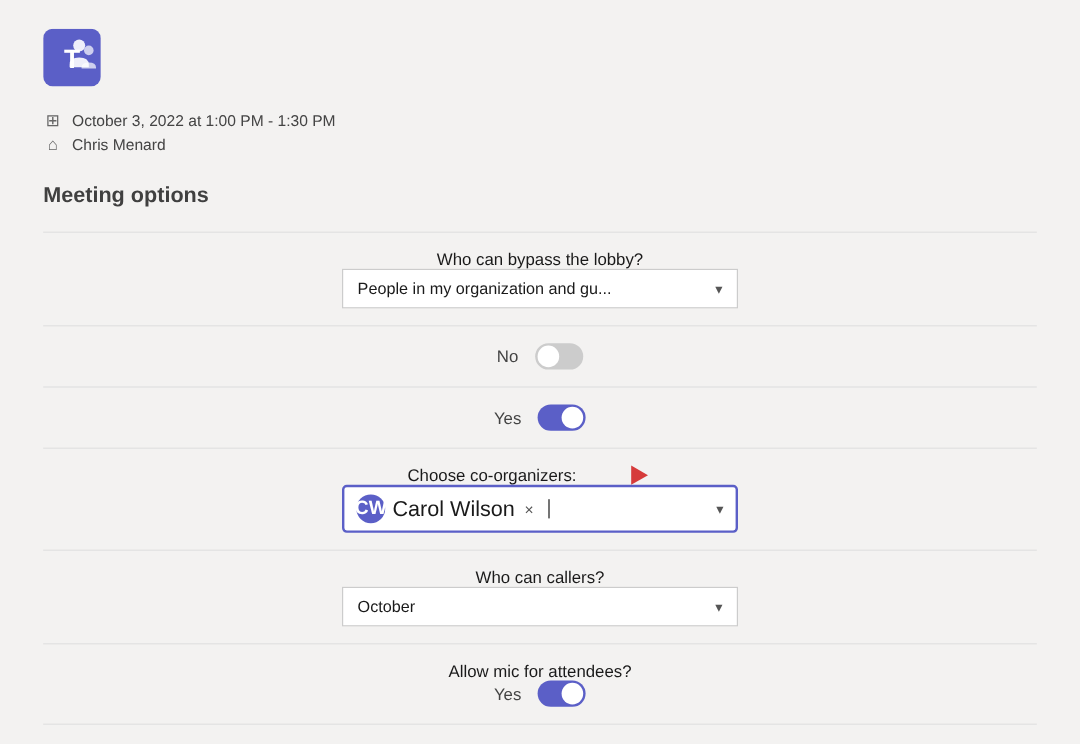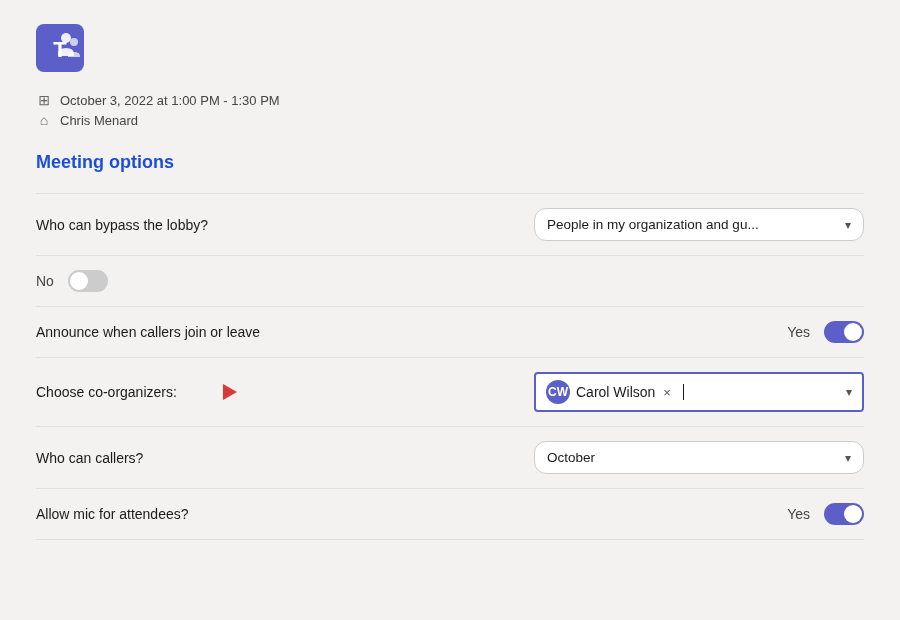--- a/index.html
+++ b/index.html
@@ -65,35 +65,36 @@
       align-items: center;
       justify-content: center;
       color: #666;
       font-size: 14px;
     }
 
     
     .section-title {
       font-size: 18px;
       font-weight: 700;
-      color: #1d4ed8;
+      color: #404040;
       margin-bottom: 20px;
     }
 
     
     .options-container {
       width: 100%;
     }
 
     .option-row {
       display: flex;
       align-items: center;
       justify-content: space-between;
       padding: 14px 0;
       border-bottom: 1px solid #e0e0e0;
+      flex-direction: column;
     }
 
     .option-row:first-child {
       border-top: 1px solid #e0e0e0;
     }
 
     .option-label {
       font-size: 14px;
       color: #1a1a1a;
       flex-shrink: 0;
@@ -105,21 +106,21 @@
       gap: 8px;
     }
 
     
     .dropdown {
       display: flex;
       align-items: center;
       justify-content: space-between;
       background: #fff;
       border: 1px solid #ccc;
-      border-radius: 12px;
+      border-radius: 0;
       padding: 8px 12px;
       min-width: 330px;
       cursor: pointer;
       font-size: 13.5px;
       color: #1a1a1a;
     }
 
     .dropdown-chevron {
       color: #555;
       font-size: 12px;
@@ -224,30 +225,30 @@
       gap: 6px;
       margin-right: 6px;
     }
 
     .person-avatar {
       width: 24px;
       height: 24px;
       border-radius: 50%;
       background: #5b5fc7;
       color: #fff;
-      font-size: 12px;
+      font-size: 16px;
       font-weight: 600;
       display: flex;
       align-items: center;
       justify-content: center;
       flex-shrink: 0;
     }
 
     .person-name {
-      font-size: 14px;
+      font-size: 18px;
       color: #1a1a1a;
     }
 
     .tag-close {
       font-size: 13px;
       color: #555;
       cursor: pointer;
       margin-left: 2px;
     }
 
@@ -314,21 +315,20 @@
     <div class="option-row">
       <div class="option-control">
         <span class="toggle-label">No</span>
         <div class="toggle off">
           <div class="toggle-thumb"></div>
         </div>
       </div>
     </div>
 
     <div class="option-row">
-      <span class="option-label">Announce when callers join or leave</span>
       <div class="option-control">
         <span class="toggle-label">Yes</span>
         <div class="toggle on">
           <div class="toggle-thumb"></div>
         </div>
       </div>
     </div>
 
     <div class="option-row co-org-row">
       <div class="co-org-label-wrapper">

